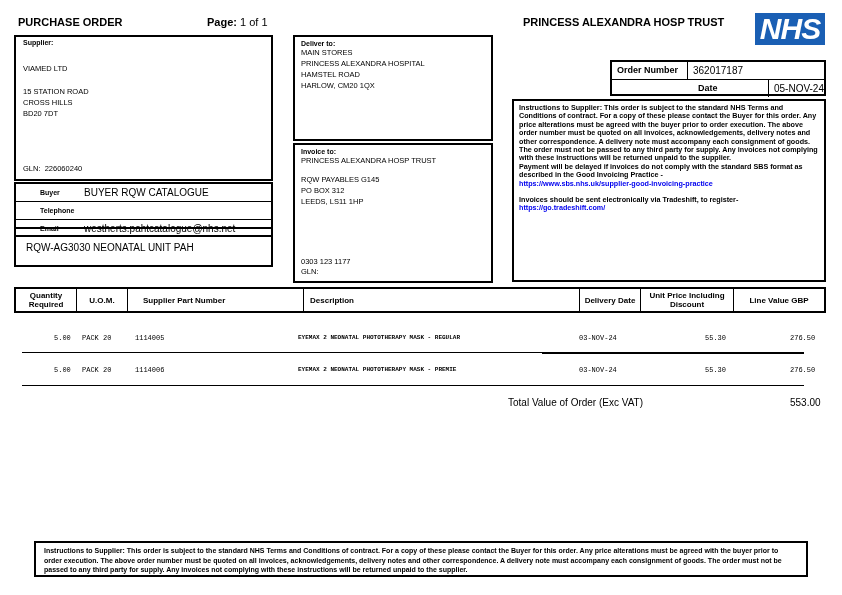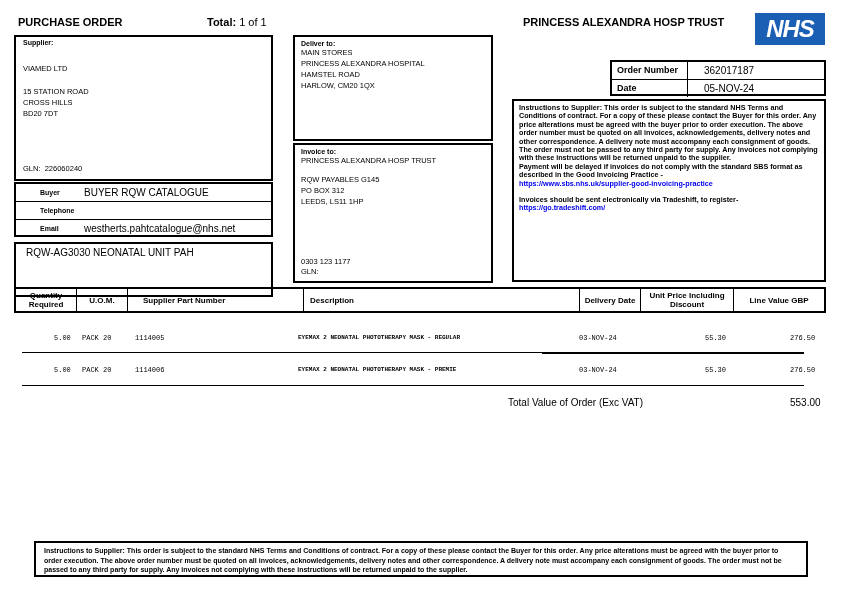--- a/index.html
+++ b/index.html
@@ -10,43 +10,43 @@
   .sm { font-size:7.5px; }
   .lbl { font-size:7px; font-weight:bold; }
   .mono { font-family:"Liberation Mono", monospace; font-size:7px; }
   .line { line-height:11px; }
 
   #title { left:18px; top:16px; font-size:11px; font-weight:bold; }
   #page { left:207px; top:16px; font-size:11px; }
   #page b { font-weight:bold; }
   #trust { left:523px; top:16px; font-size:11px; font-weight:bold; }
   #nhs { left:755px; top:13px; width:70px; height:32px; background:#1a5fb4;
-         color:#fff; font-weight:bold; font-style:italic; font-size:24px;
+         color:#fff; font-weight:bold; font-style:italic; font-size:30px;
          line-height:32px; text-align:center; letter-spacing:-1px; }
 
   #supplier { left:14px; top:35px; width:259px; height:146px; padding:2px 7px; }
   #supplier .name { margin-top:18px; }
   #supplier .addr { margin-top:13px; }
   #supplier .gln { position:absolute; left:7px; bottom:6px; }
 
   #buyerbox { left:14px; top:182px; width:259px; height:55px; }
   .brow { height:17px; border-bottom:1px solid #000; display:flex; align-items:center; padding-left:24px; }
   .brow:last-child { border-bottom:none; }
   .brow .lbl { width:44px; }
   .brow .val { font-size:10px; }
 
-  #costcentre { left:14px; top:242px; width:259px; height:55px; padding:3px 10px; font-size:10px; }
+  #costcentre { left:14px; top:227px; width:259px; height:40px; padding:13px 10px; font-size:10px; }
 
   #deliver { left:293px; top:35px; width:200px; height:106px; padding:3px 6px; }
   #invoice { left:293px; top:143px; width:200px; height:140px; padding:3px 6px; }
   #invoice .phone { position:absolute; left:6px; bottom:4px; }
 
   #ordertbl { left:610px; top:60px; width:216px; height:36px; }
-  .orow { height:17px; display:flex; border-bottom:1px solid #000;gap:11px; }
-  .orow:last-child { border-bottom:none; }
+  .orow { height:17px; display:flex; border-bottom:1px solid #000; }
+  .orow:last-child { border-bottom:none;justify-content:flex-end; }
   .orow .k { width:70px; border-right:1px solid #000; padding-left:5px; font-weight:bold; font-size:9px; line-height:17px; }
   .orow .v { padding-left:5px; font-size:10px; line-height:17px; }
 
   #instr { left:512px; top:99px; width:314px; height:183px; padding:3px 5px; font-size:7.2px; line-height:8.4px; font-weight:bold; }
   #instr a { color:#0000ee; text-decoration:none; }
 
   #thead { left:14px; top:287px; width:812px; height:26px; display:flex; }
   #thead .th { border-right:1px solid #000; font-size:8px; font-weight:bold; display:flex; align-items:center; justify-content:center; text-align:center; line-height:9px; }
   #thead .th:last-child { border-right:none; }
   #thead .desc { justify-content:flex-start; padding-left:6px; }
@@ -58,21 +58,21 @@
 
   #total-lbl { left:508px; top:397px; font-size:10px;text-align:right; }
   #total-val { left:790px; top:397px; font-size:10px; }
 
   #footer { left:34px; top:541px; width:774px; height:36px; padding:3px 8px; font-size:7px; line-height:9.5px; font-weight:bold; }
 </style>
 </head>
 <body>
 
 <div id="title" class="abs">PURCHASE ORDER</div>
-<div id="page" class="abs"><b>Total:</b> <span>1 of 1</span></div>
+<div id="page" class="abs"><b>Page:</b> <span>1 of 1</span></div>
 <div id="trust" class="abs">PRINCESS ALEXANDRA HOSP TRUST</div>
 <div id="nhs" class="abs">NHS</div>
 
 <div id="supplier" class="box">
   <div class="lbl">Supplier:</div>
   <div class="sm name">VIAMED LTD</div>
   <div class="sm addr line">
     <div>15 STATION ROAD</div>
     <div>CROSS HILLS</div>
     <div>BD20 7DT</div>

